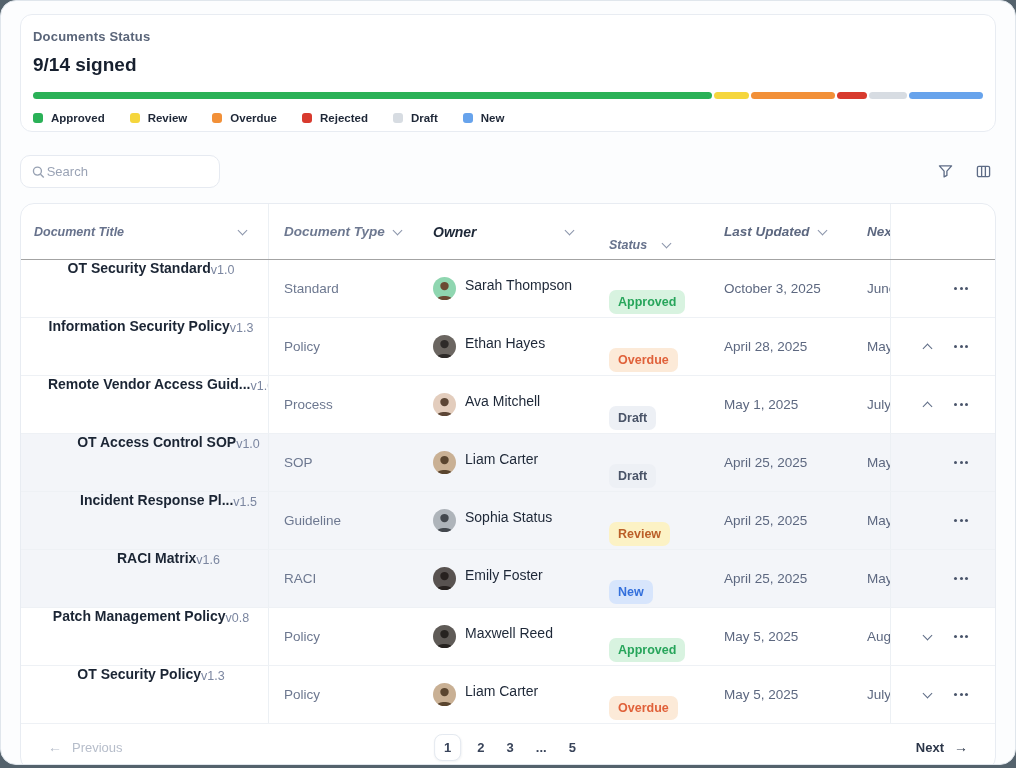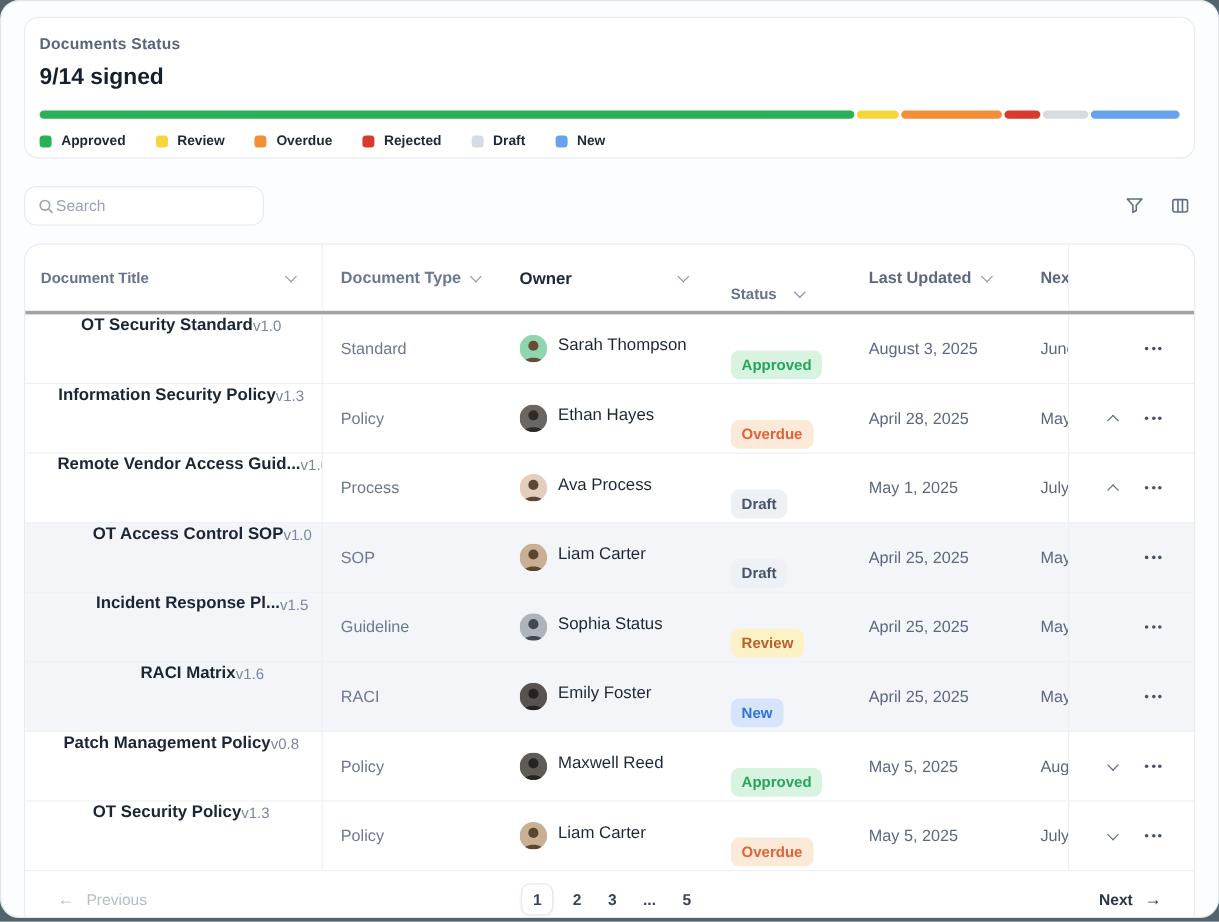--- a/index.html
+++ b/index.html
@@ -36,21 +36,21 @@
     border:1px solid #e6eaf1;border-radius:10px;
     display:flex;align-items:center;gap:0;padding:0 11px;
   }
   .search input{border:none;outline:none;background:transparent;font-size:13px;color:#3a4354;width:100%;font-family:inherit;}
   .search input::placeholder{color:#9aa3b5;}
   .tool-icons{display:flex;gap:23px;align-items:center;color:#5d6b85;padding-right:5px;}
   .tool-icons svg{display:block;cursor:pointer;}
 
   
   .table-card{background:#fff;border:1px solid #e8ecf2;border-radius:14px;overflow:hidden;}
-  .thead{display:flex;height:55px;align-items:center;border-bottom:3px solid #a3a3a3;}
+  .thead{display:flex;height:55px;align-items:center;border-bottom:1px solid #a3a3a3;font-style:italic;}
   .hcell{font-size:12.5px;color:#67728c;font-weight:600;display:flex;align-items:center;box-sizing:border-box;}
   .chev{width:6px;height:6px;border-right:1.5px solid #8b95ab;border-bottom:1.5px solid #8b95ab;
         display:inline-block;transform:rotate(45deg);margin-top:-3px;flex:0 0 auto;}
   .row{display:flex;height:57px;align-items:center;}
   .row + .row{border-top:1px solid #eef1f5;}
   .row.shaded{background:#f3f5f9;}
   .cell{box-sizing:border-box;}
   .c-title{flex:0 0 248px;padding-left:13px;border-right:1px solid #ecf0f4;align-self:stretch;
            display:flex;flex-direction:row;justify-content:center;overflow:hidden;}
   .dt{font-size:14px;font-weight:700;color:#1b2534;white-space:nowrap;}
@@ -186,21 +186,21 @@
           <rect class="av-bg" width="24" height="24" fill="#8fd6b0"></rect>
           <circle class="av-fg" cx="12" cy="9.5" r="4.4" fill="#6b4a33"></circle>
           <path class="av-fg" d="M3.5 24c1.2-5.5 15.8-5.5 17 0z" fill="#6b4a33"></path>
         </svg>
       </span>
       <span class="oname">Sarah Thompson</span>
     </div>
     <div class="cell c-status">
       <span class="badge" style="background: rgb(216, 243, 224); color: rgb(39, 165, 91);">Approved</span>
     </div>
-    <div class="cell c-updated">August 3, 2025</div>
+    <div class="cell c-updated">October 3, 2025</div>
     <div class="cell c-next">June</div>
     <div class="cell c-actions">
       <span class="exp" style="visibility: hidden;">
                 <i></i>
               </span>
       <span class="dots">
                 <b></b>
                 <b></b>
                 <b></b>
               </span>
@@ -245,21 +245,21 @@
     </div>
     <div class="cell c-type">Process</div>
     <div class="cell c-owner">
       <span class="avatar">
         <svg width="23" height="23" viewBox="0 0 24 24">
           <rect class="av-bg" width="24" height="24" fill="#e3cdbd"></rect>
           <circle class="av-fg" cx="12" cy="9.5" r="4.4" fill="#5c4636"></circle>
           <path class="av-fg" d="M3.5 24c1.2-5.5 15.8-5.5 17 0z" fill="#5c4636"></path>
         </svg>
       </span>
-      <span class="oname">Ava Process</span>
+      <span class="oname">Ava Mitchell</span>
     </div>
     <div class="cell c-status">
       <span class="badge" style="background: rgb(237, 240, 245); color: rgb(74, 84, 104);">Draft</span>
     </div>
     <div class="cell c-updated">May 1, 2025</div>
     <div class="cell c-next">July</div>
     <div class="cell c-actions">
       <span class="exp up">
                 <i></i>
               </span>

